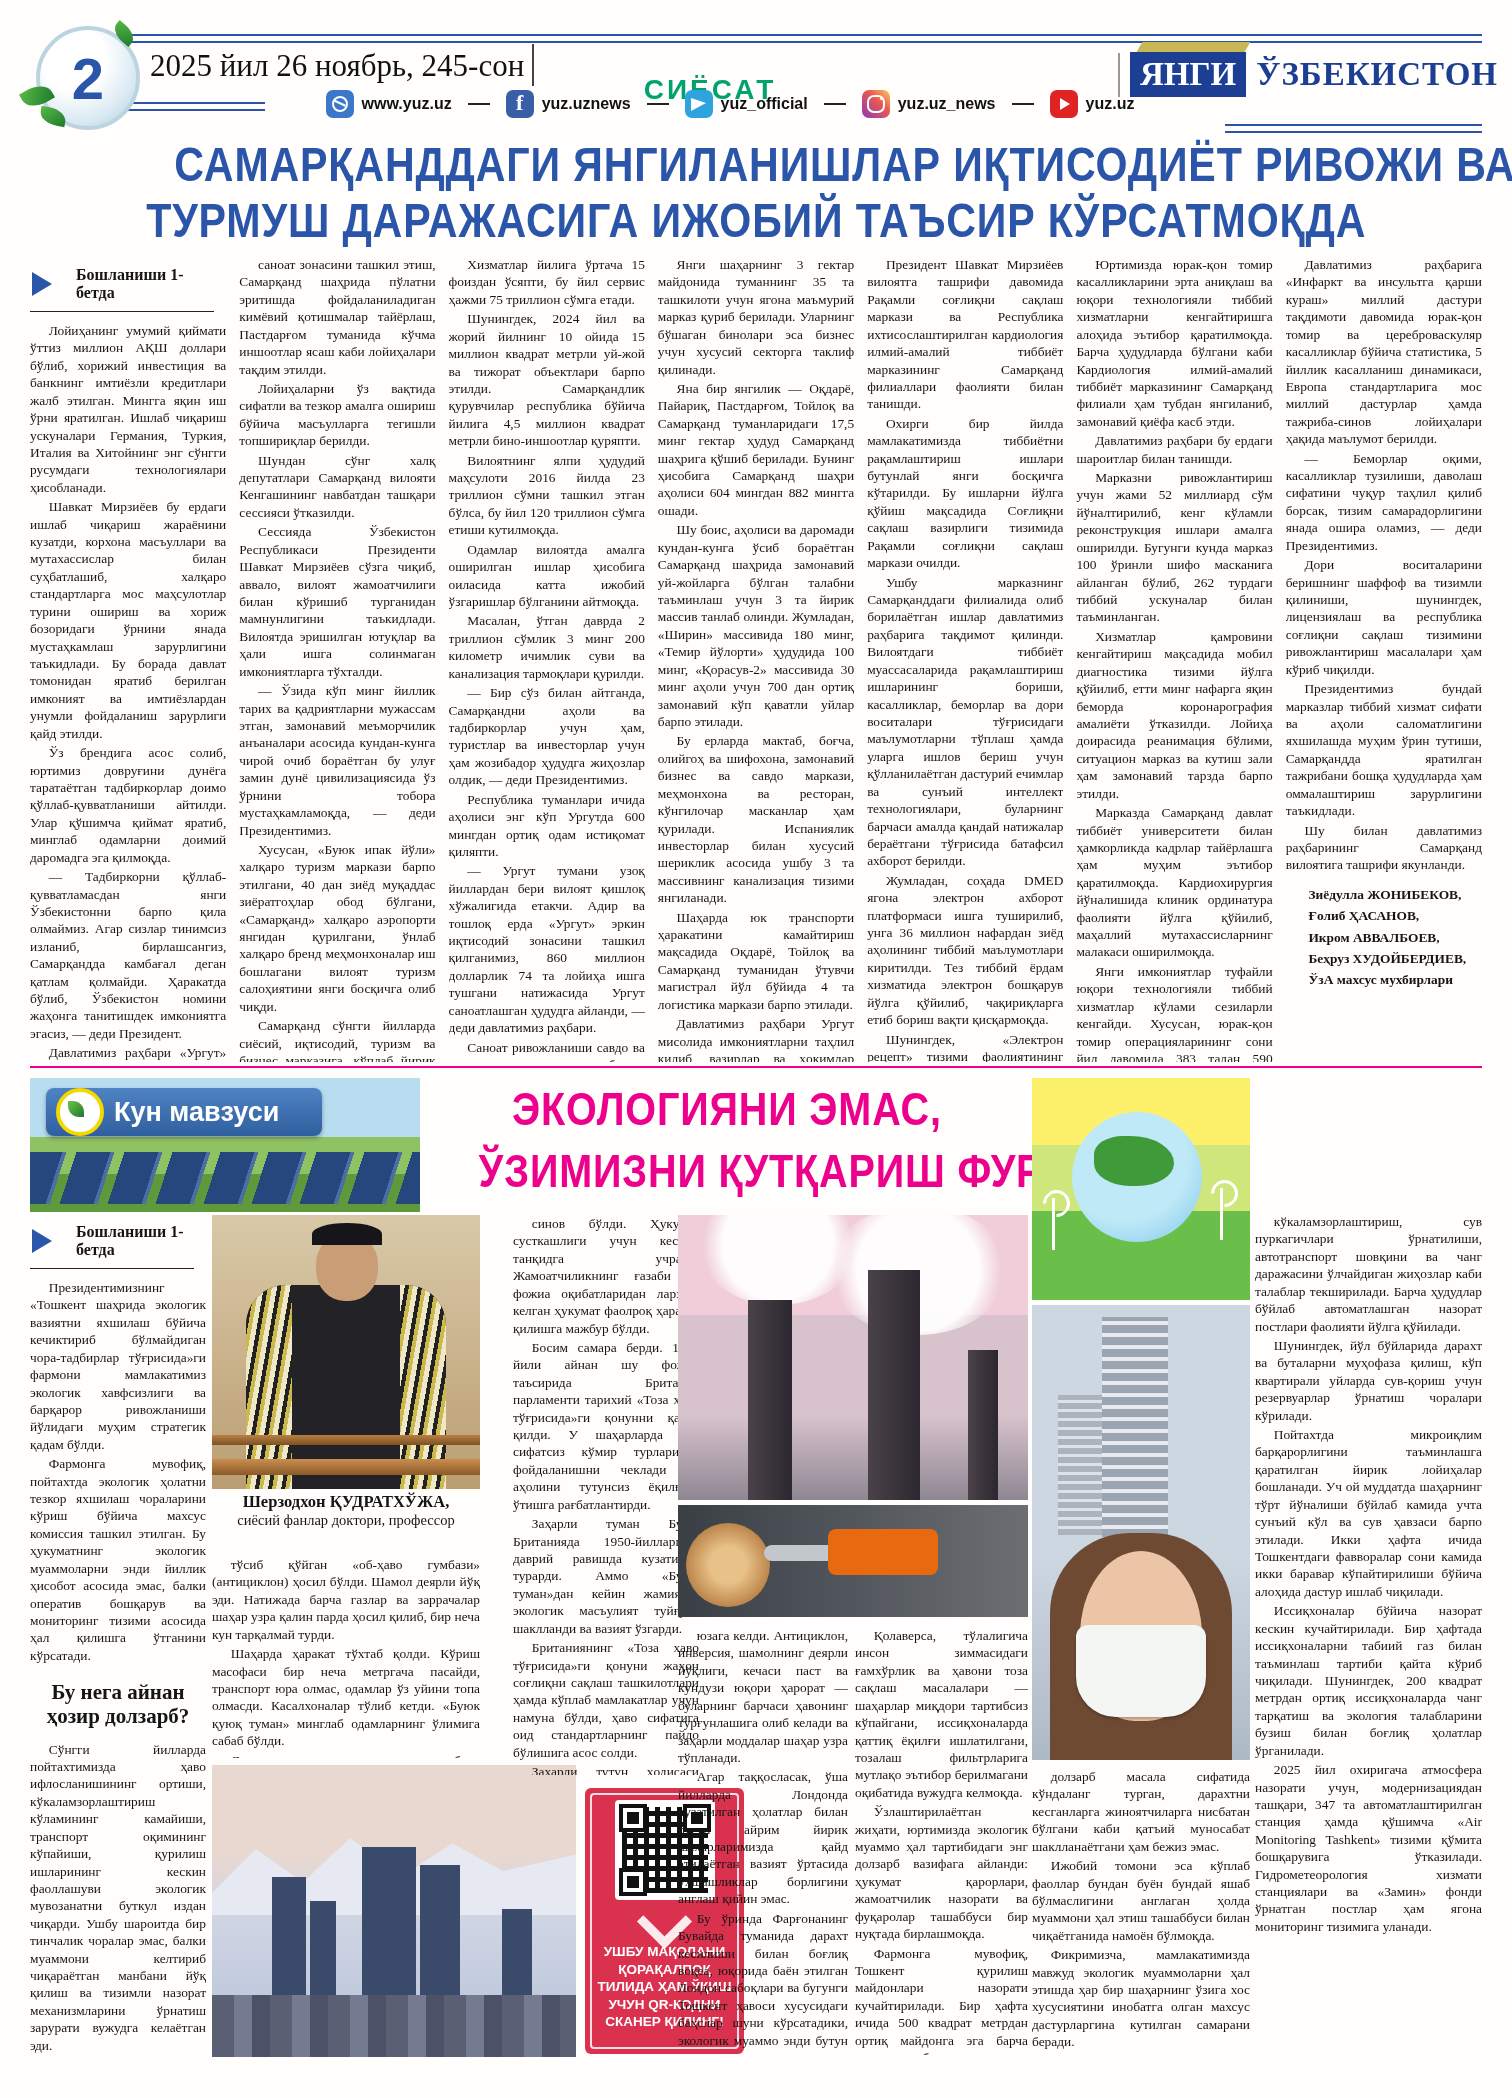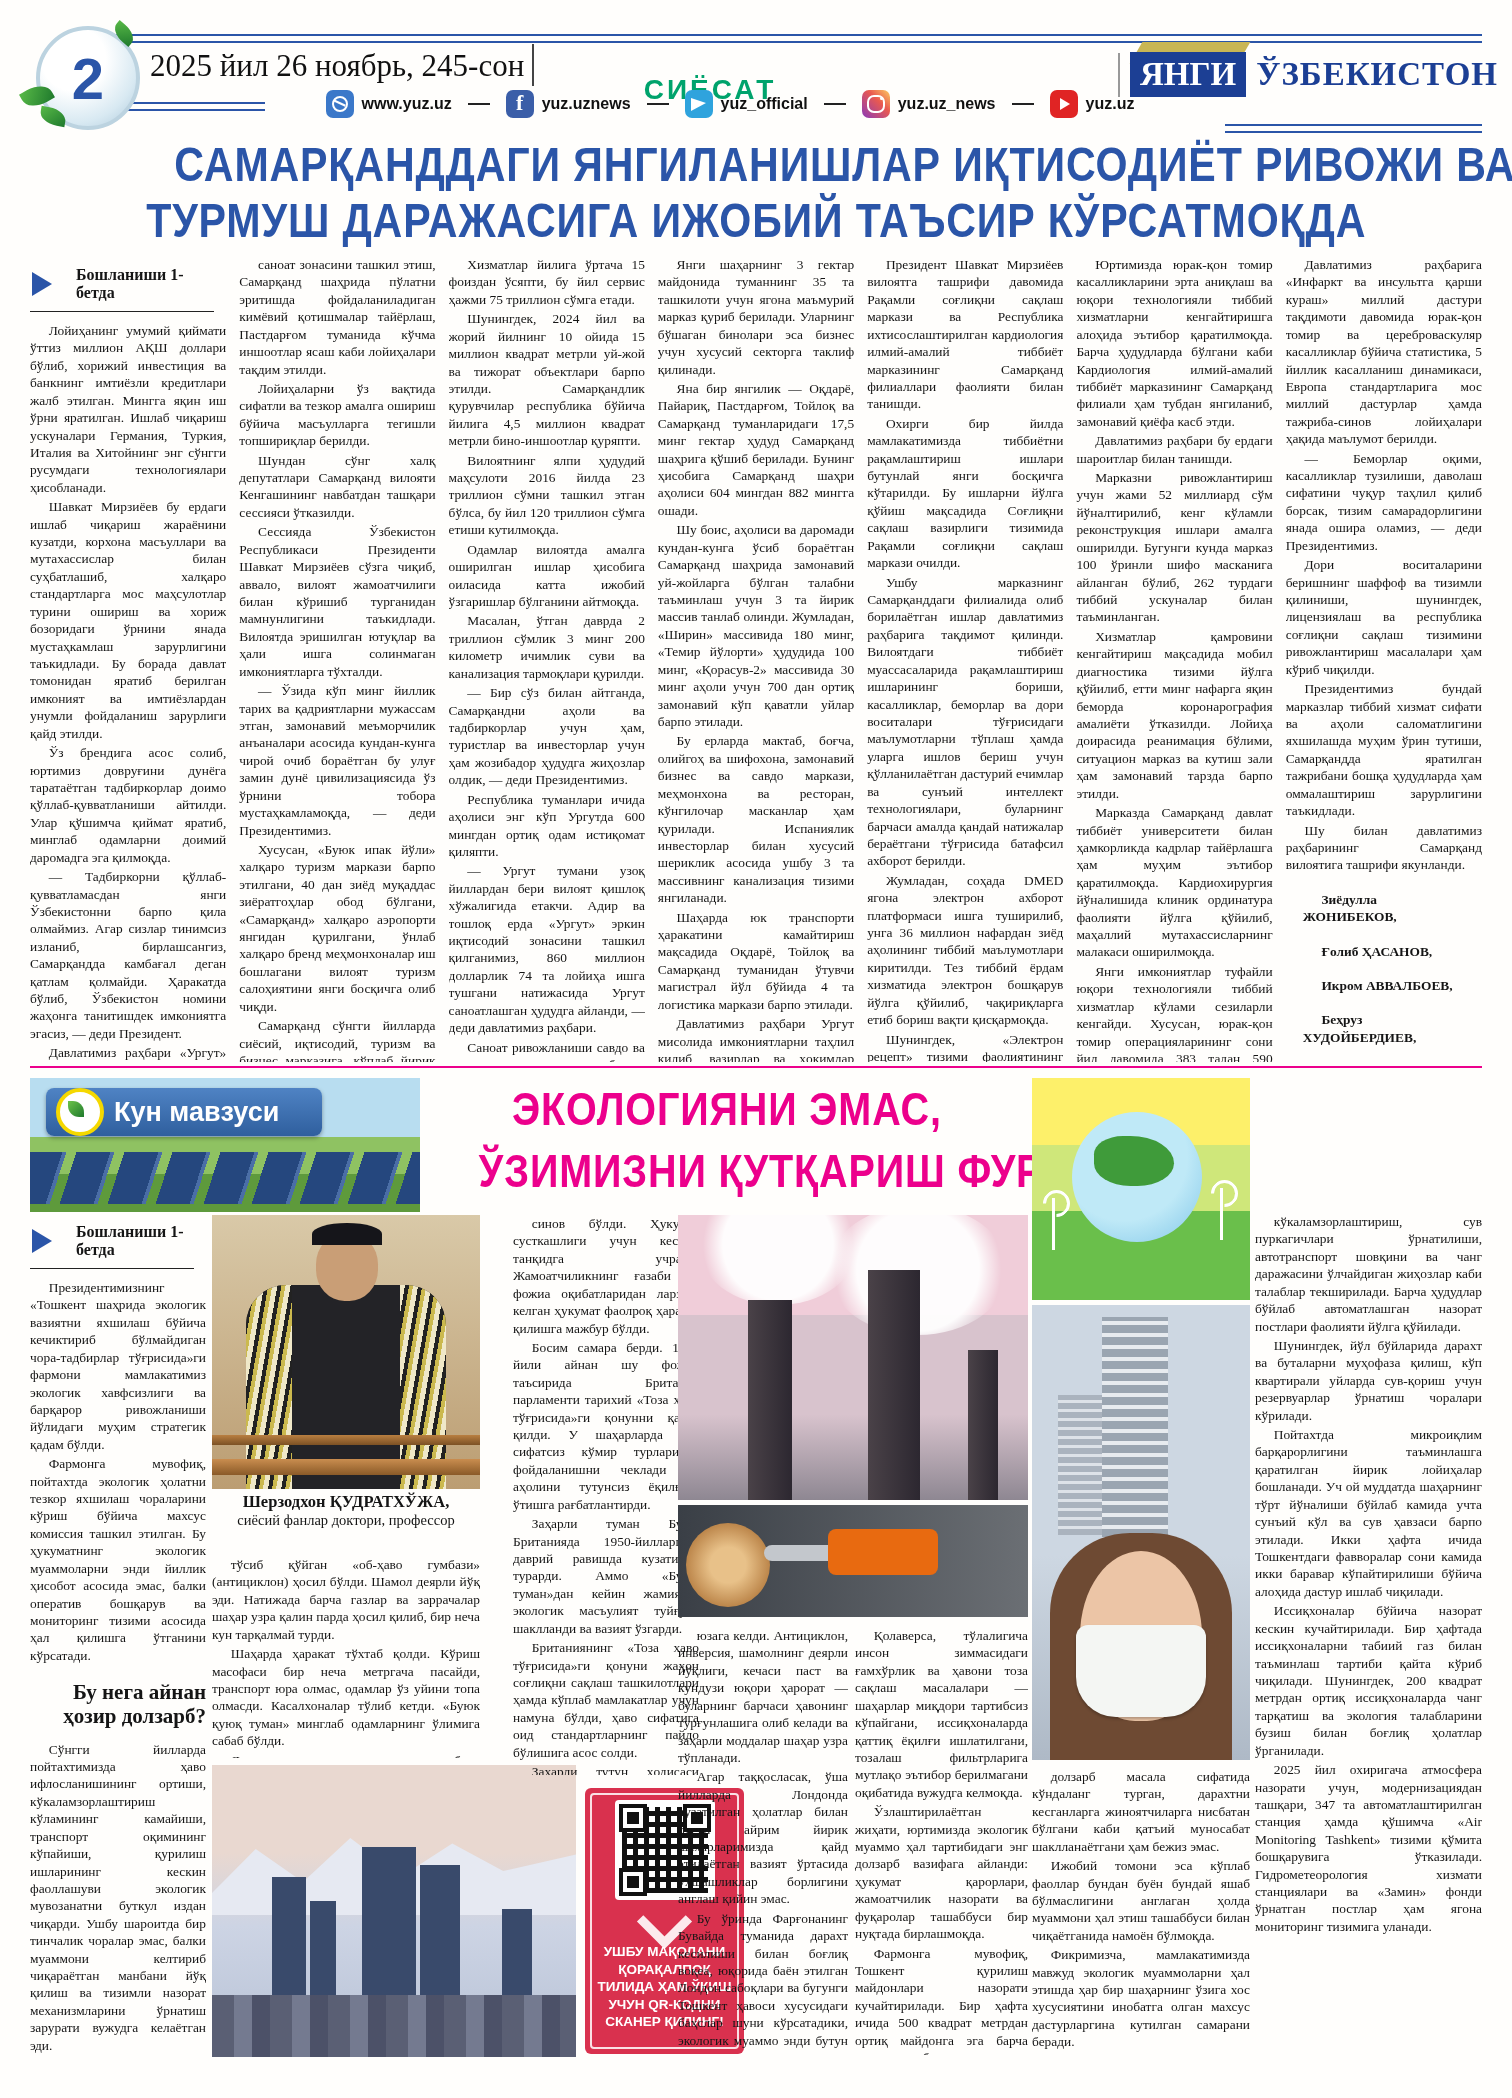--- a/index.html
+++ b/index.html
@@ -42,35 +42,35 @@
   .headline{left:20px;top:136px;width:1472px;text-align:center;color:#2b55a8;font-family:"Liberation Sans",sans-serif;font-weight:bold;}
   .headline .l{font-size:49px;line-height:56px;display:inline-block;transform:scaleX(.84);white-space:nowrap;letter-spacing:1px;}
   
   .cols{left:30px;top:256px;width:1452px;height:806px;display:flex;gap:13px;}
   .col{flex:1;overflow:hidden;}
   .para{margin:0 0 2px 0;text-indent:1.4em;text-align:justify;font-size:13.4px;line-height:1.30;}
   .marker{display:flex;align-items:center;gap:24px;border-bottom:1.5px solid #222;padding:6px 0 9px 2px;margin:4px 12px 10px 0;}
   .marker .tri{width:0;height:0;border-left:20px solid #2b55a8;border-top:12px solid transparent;border-bottom:12px solid transparent;}
   .marker .mtxt{font-weight:bold;font-size:16px;}
   .authors{margin-top:12px;text-align:right;font-weight:bold;font-size:14.5px;line-height:1.5;padding-right:4px;}
-  .authors p{margin:17px;}
+  .authors p{margin:4px;}
   
   .pink-rule{left:30px;top:1066px;width:1452px;height:2px;background:#ec008c;}
   .photo-strip{left:30px;top:1078px;width:390px;height:134px;overflow:hidden;
      background:linear-gradient(#b8ddf0 0 44%,#8fc262 44% 72%,#5e9a3c 72% 100%);}
   .panelrow{position:absolute;left:-10px;bottom:8px;width:420px;height:52px;transform:skewX(-18deg);
      background:repeating-linear-gradient(90deg,#25477e 0 34px,#4a6ea6 34px 38px,transparent 38px 48px);}
   .day-badge{left:46px;top:1088px;width:256px;height:48px;background:linear-gradient(#4f83c4,#2f5f9e);border-radius:8px;
      display:flex;align-items:center;gap:10px;padding:0 10px;box-shadow:0 2px 4px rgba(0,0,0,.35);}
   .leafcirc{width:40px;height:40px;border-radius:50%;background:#fff;border:4px solid #f5d800;position:relative;flex:none;}
   .leafcirc::before{content:"";position:absolute;left:8px;top:9px;width:16px;height:16px;background:linear-gradient(135deg,#6cc24a,#1f7a2d);border-radius:0 70% 0 70%;}
   .day-badge .btxt{color:#fff;font-family:"Liberation Sans",sans-serif;font-weight:bold;font-size:27px;}
   .headline2{left:424px;top:1078px;width:606px;height:134px;text-align:center;color:#ec008c;font-family:"Liberation Sans",sans-serif;font-weight:bold;}
   .headline2 .l{font-size:46px;line-height:62px;display:inline-block;transform:scaleX(.86);white-space:nowrap;letter-spacing:1px;}
-  .subhead{font-weight:bold;font-size:21px;text-align:right;margin:16px 0 12px;line-height:1.15;}
+  .subhead{font-weight:bold;font-size:21px;text-align:center;margin:16px 0 12px;line-height:1.15;}
   .caption{left:212px;top:1492px;width:268px;text-align:center;}
   .caption .nm{font-weight:bold;font-size:16.5px;}
   .caption .rl{font-size:14.5px;}
   .txtbox{overflow:hidden;}
   
   .illo{left:1032px;top:1078px;width:218px;height:222px;overflow:hidden;background:linear-gradient(#fdf06a 0 30%,#cfe77a 30% 60%,#6abf4b 60% 100%);}
   .illo .globe{position:absolute;left:40px;top:34px;width:130px;height:130px;border-radius:50%;background:radial-gradient(circle at 40% 35%,#bfe9f7 0 55%,#7fc6e8 100%);}
   .illo .land{position:absolute;left:62px;top:58px;width:80px;height:50px;background:#3f9b3a;border-radius:40% 60% 50% 50%;}
   .turbine{position:absolute;width:3px;height:52px;background:#fff;}
   .turbine::before{content:"";position:absolute;left:-9px;top:-8px;width:21px;height:21px;border:3px solid #fff;border-radius:50%;border-bottom-color:transparent;transform:rotate(45deg);}

